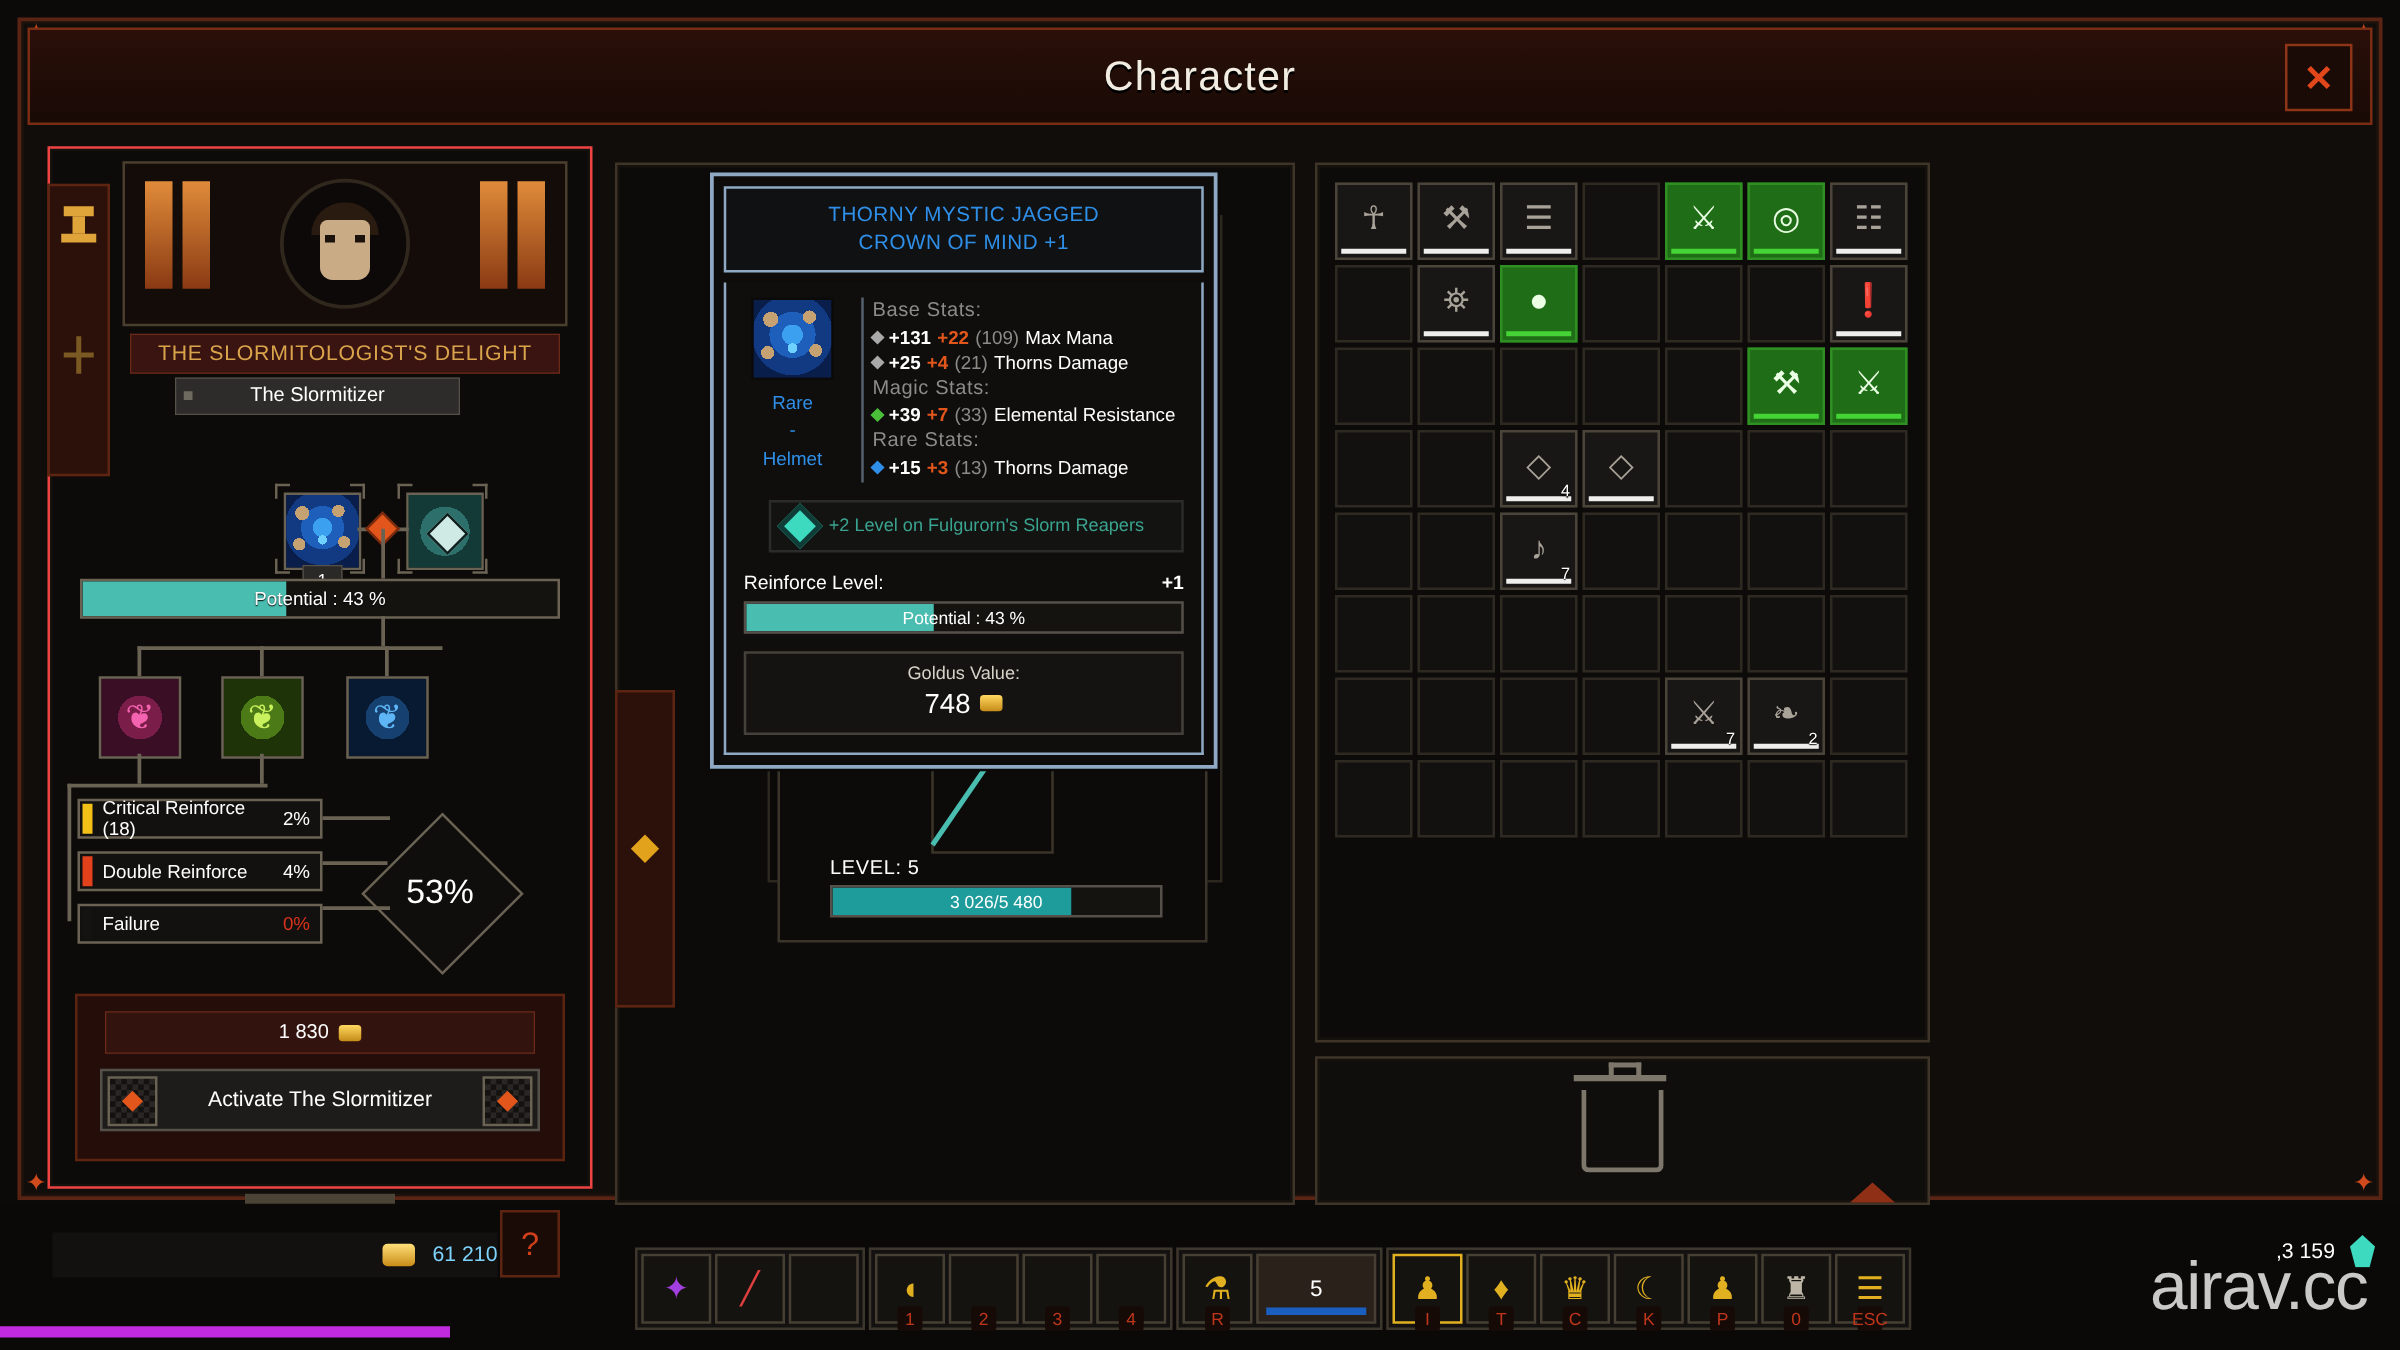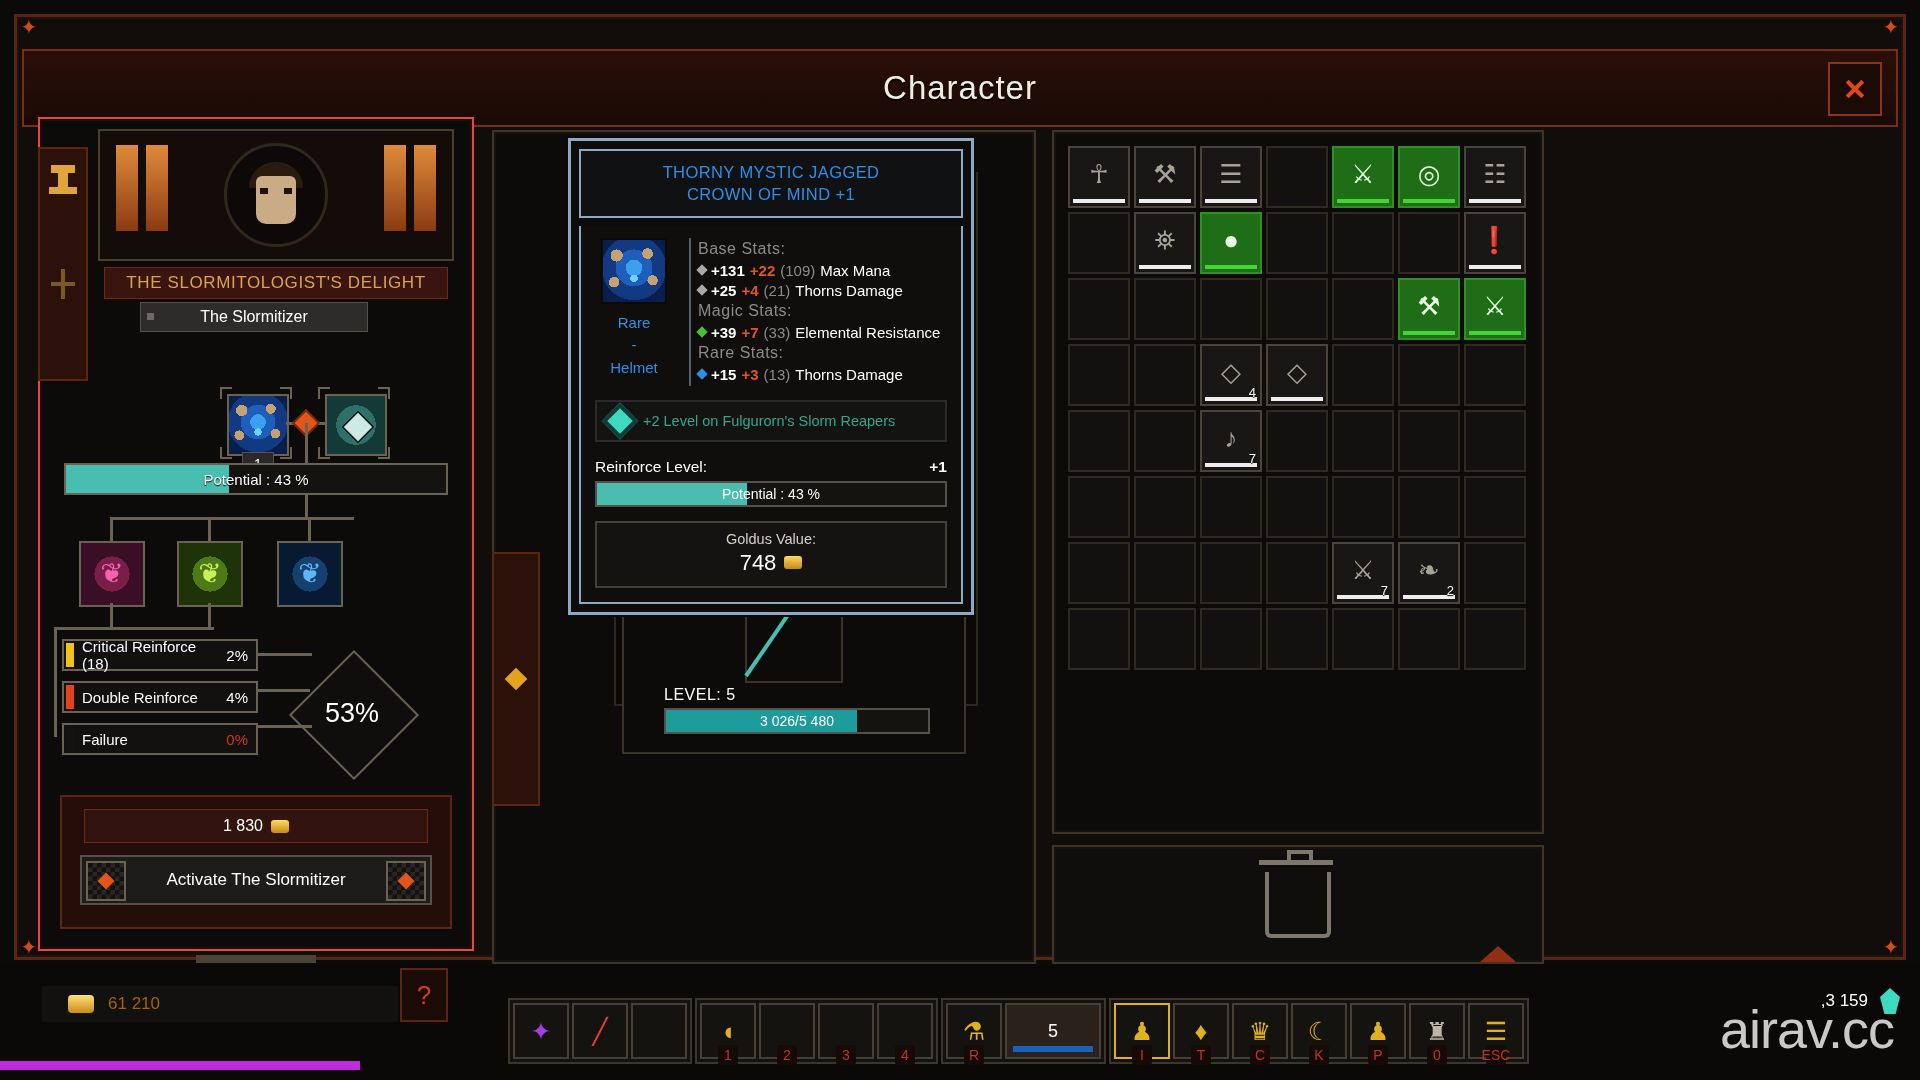--- a/index.html
+++ b/index.html
@@ -17,21 +17,21 @@
     border:3px solid #5a2414;
     background:#100d0b;
     box-shadow:inset 0 0 0 2px #1d120c;
   }
   .corner-x{position:absolute;width:22px;height:22px;color:#d14a1d;font-size:20px;line-height:22px;text-align:center;}
   
   .titlebar{
     position:absolute;left:22px;top:22px;right:22px;height:74px;
     background:linear-gradient(180deg,#2a0f08 0%,#190a06 100%);
     border:2px solid #7a2d13;
-    display:flex;align-items:center;justify-content:center;margin-top:27px;
+    display:flex;align-items:center;justify-content:center;
   }
   .titlebar .title{
     font-size:33px;color:#f2ede2;letter-spacing:1px;font-weight:400;
     text-shadow:0 2px 0 #000;
   }
   .close-btn{
     position:absolute;right:14px;top:11px;width:50px;height:50px;
     border:2px solid #8d3516;background:#1a0b06;
     display:flex;align-items:center;justify-content:center;
     color:#e2471c;font-size:26px;cursor:pointer;
@@ -253,21 +253,21 @@
   .tt-line{font-size:15px;color:#fff;margin:3px 0;display:flex;align-items:center;gap:5px;}
   .bullet{width:8px;height:8px;transform:rotate(45deg);flex:none;}
   .bullet.grey{background:#a9a9a9;}
   .bullet.green{background:#4bbf3a;}
   .bullet.blue{background:#2f8fe8;}
   .num{color:#fff;font-weight:bold;}
   .plus{color:#e2561c;font-weight:bold;}
   .paren{color:#8d8b86;}
   .tt-legend{
     margin-top:14px;border:2px solid #2a2b2a;background:#131412;
-    display:flex;align-items:center;gap:10px;padding:6px 10px;
+    display:flex;align-items:center;gap:10px;padding:6px 10px;margin-left:20px;
   }
   .legend-gem{width:26px;height:26px;flex:none;position:relative;}
   .legend-gem:before{
     content:"";position:absolute;inset:0;background:#3ddac0;transform:rotate(45deg);
     box-shadow:inset 0 0 0 4px #0f3c36;
   }
   .tt-legend .txt{color:#3aa38f;font-size:14.5px;}
   .tt-reinforce{display:flex;justify-content:space-between;align-items:center;margin-top:16px;}
   .tt-reinforce .lbl{color:#fff;font-size:15.5px;}
   .tt-reinforce .val{color:#fff;font-size:15.5px;font-weight:bold;}
@@ -293,21 +293,21 @@
     position:absolute;left:40px;right:34px;bottom:18px;height:22px;background:#15130f;border:2px solid #55504a;
     overflow:hidden;display:flex;align-items:center;justify-content:center;
   }
   .lvl-bar .fill{position:absolute;left:0;top:0;bottom:0;background:#1e9b9b;}
   .lvl-bar span{position:relative;z-index:2;font-size:14px;color:#fff;}
 
   
   #hud{position:absolute;left:0;right:0;bottom:0;height:116px;background:#0a0908;}
   .hud-gold{
     position:absolute;left:42px;top:22px;width:330px;height:36px;background:#131110;
-    display:flex;align-items:center;gap:14px;padding-left:26px;color:#a16207;font-size:17px;
+    display:flex;align-items:center;gap:14px;padding-left:26px;color:#7dd3fc;font-size:17px;justify-content:flex-end;
   }
   .coin-big{width:26px;height:18px;background:linear-gradient(180deg,#ffe07a,#c98c17);border-radius:4px;}
   .xp-bar{position:absolute;left:0;bottom:10px;width:360px;height:9px;background:#c22ae0;}
   .help-q{
     position:absolute;left:400px;top:4px;width:44px;height:50px;border:2px solid #5d2412;background:#1a0b06;
     display:flex;align-items:center;justify-content:center;color:#d1401a;font-size:26px;
   }
   .hotbar{position:absolute;left:508px;bottom:16px;display:flex;gap:3px;align-items:flex-end;}
   .hb-group{display:flex;gap:3px;background:#141210;border:2px solid #3c362c;padding:3px;}
   .hb-slot{

